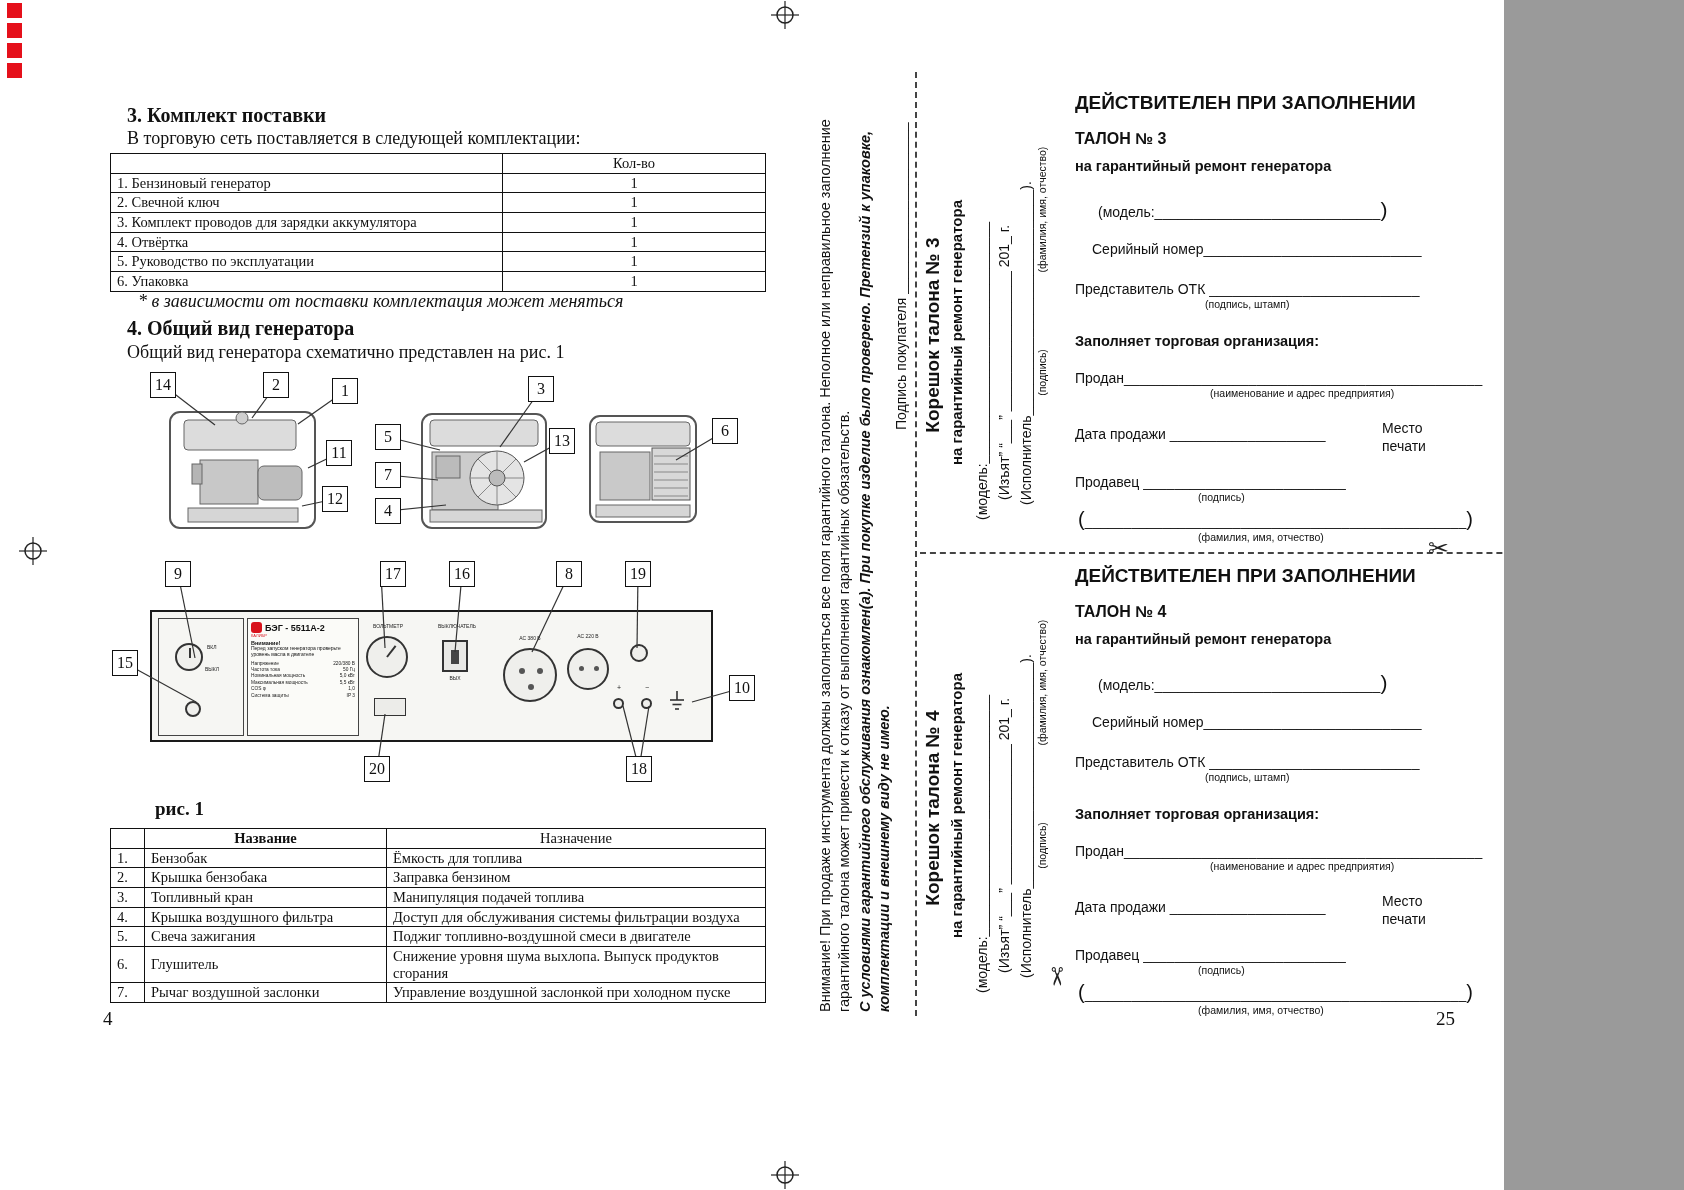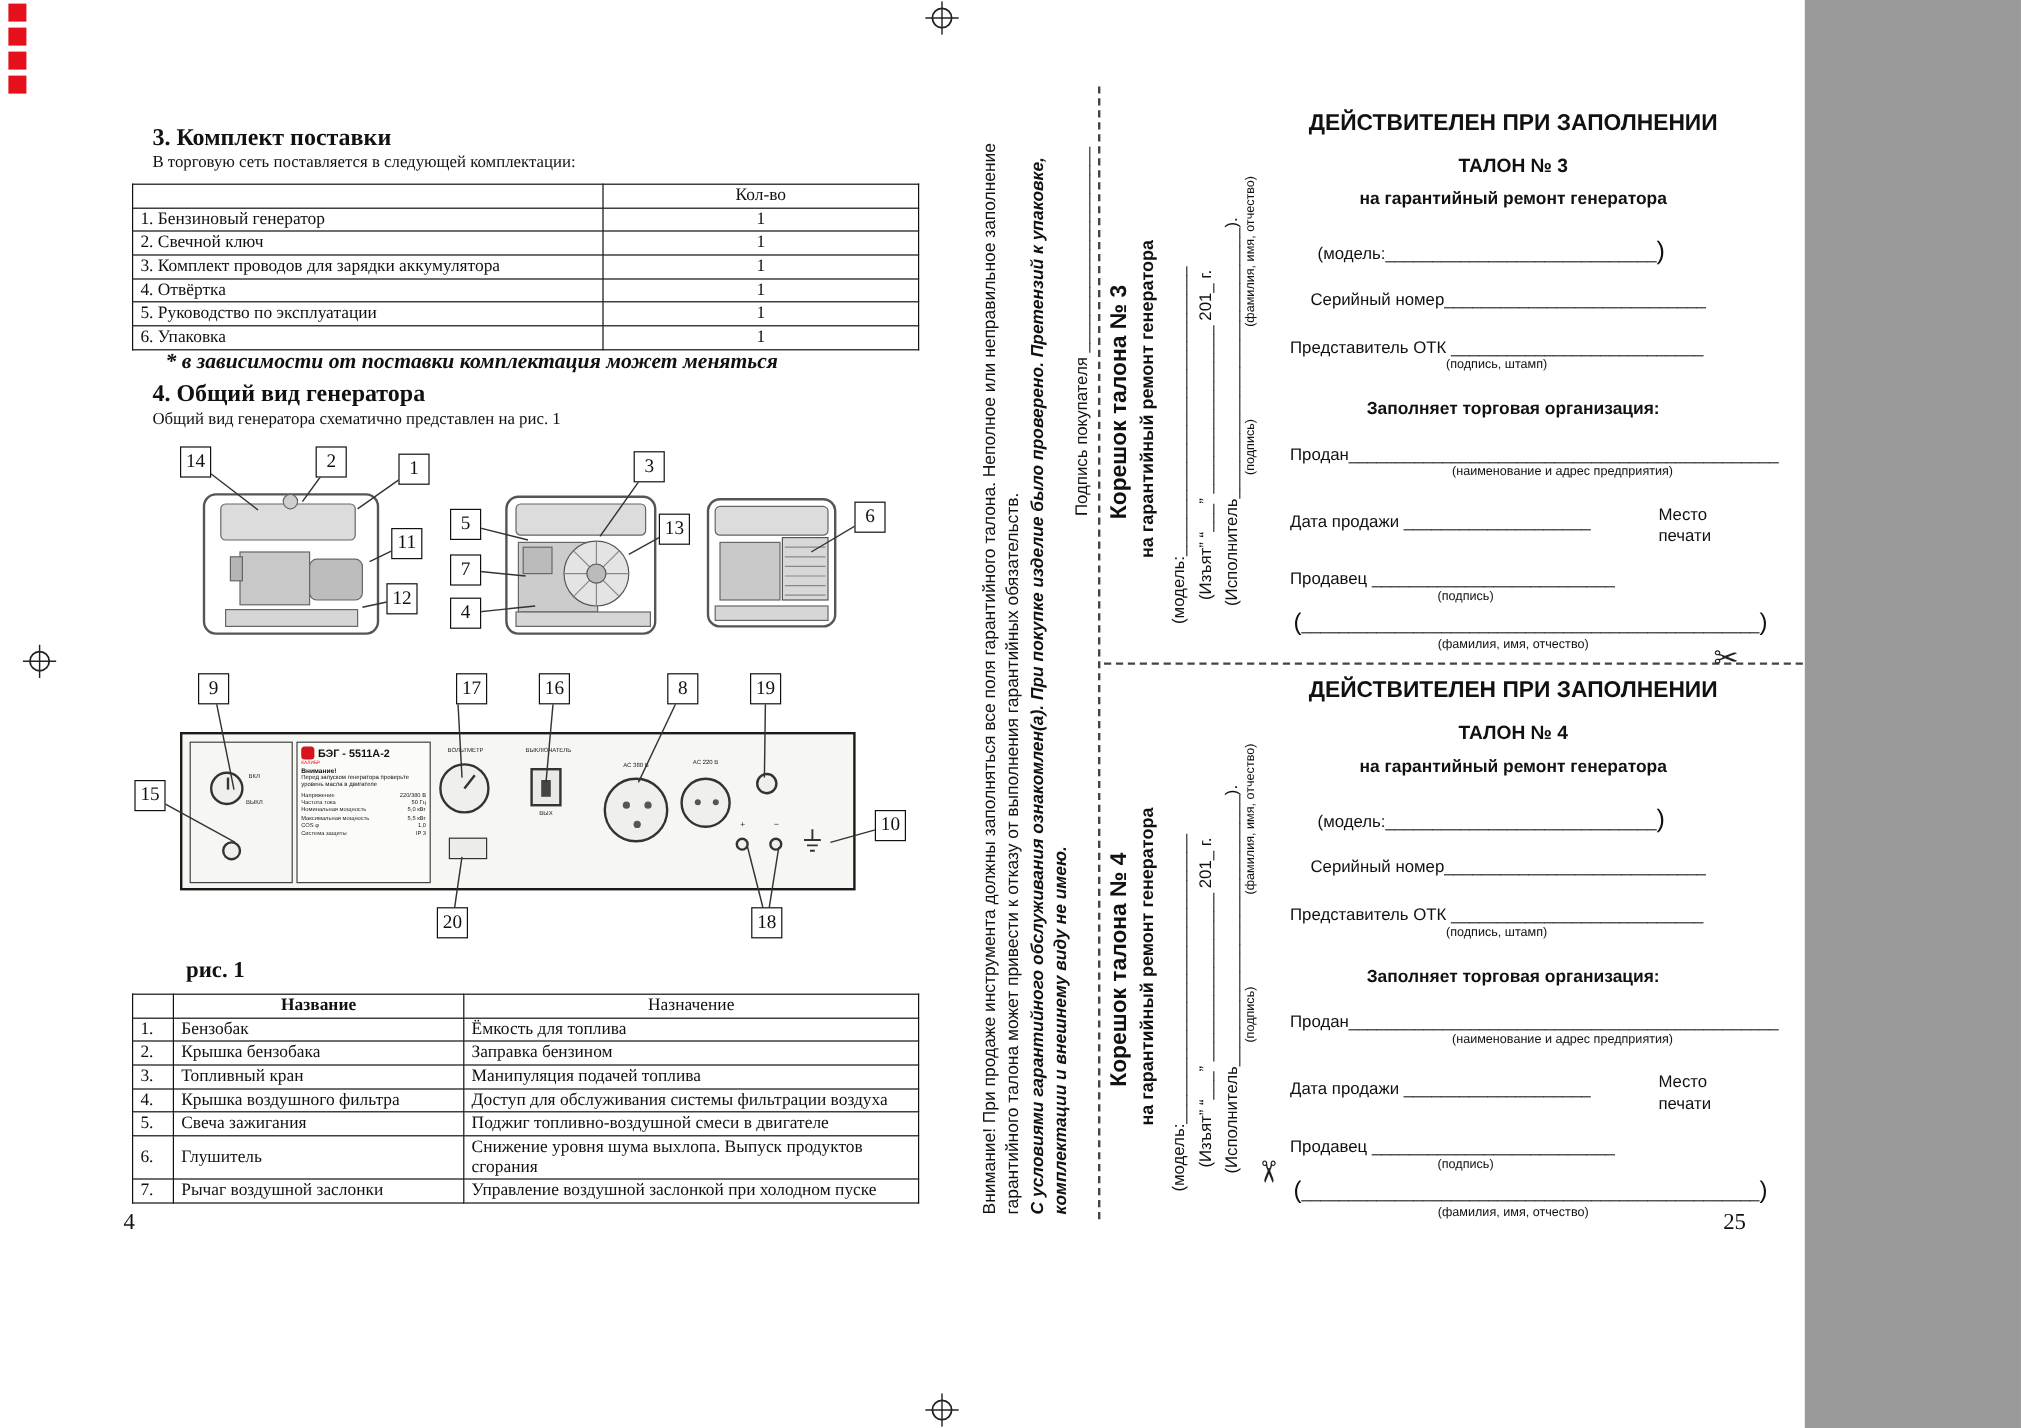--- a/index.html
+++ b/index.html
@@ -1,21 +1,21 @@
 <!DOCTYPE html>
 <html><head>
 <meta charset="utf-8">
 <style>
   *{margin:0;padding:0;box-sizing:border-box}
   html,body{background:#9a9a9a}
   .sheet{position:relative;width:1504px;height:1190px;background:#ffffff;overflow:hidden;
          font-family:"Liberation Serif",serif;color:#111}
   .h1{position:absolute;font-weight:bold;font-size:20px;white-space:nowrap}
-  .bt{position:absolute;font-size:14px;white-space:nowrap}
-  .note{position:absolute;font-size:18px;font-weight:bold;font-style:italic;white-space:nowrap}
+  .bt{position:absolute;font-size:18px;white-space:nowrap}
+  .note{position:absolute;font-size:18px;font-weight:normal;font-style:italic;white-space:nowrap}
   .figcap{position:absolute;font-weight:bold;font-size:19px}
   .pn{position:absolute;font-size:19px}
   .tbl{position:absolute;border-collapse:collapse;font-size:14.5px;background:#fff}
   .tbl td,.tbl th{border:1px solid #111;padding:1px 6px;vertical-align:middle;line-height:1.15}
   .ctr{text-align:center}
   .cl{position:absolute;width:26px;height:26px;border:1.5px solid #111;background:#fff;z-index:3;
       display:flex;align-items:center;justify-content:center;font-size:16px}
   .panel{position:absolute;left:150px;top:610px;width:563px;height:132px;border:2px solid #1a1a1a;
          background:#f6f6f3;z-index:1}
   .panel .sub{position:absolute;border:1px solid #444}
@@ -24,21 +24,21 @@
   .hole{position:absolute;border-radius:50%;background:#555}
   .spec{display:flex;justify-content:space-between;font-size:4.8px;font-family:"Liberation Sans",sans-serif;line-height:1.35;color:#222}
   .diagram{position:absolute;left:100px;top:360px;z-index:2;pointer-events:none}
   .vrot{position:absolute;transform:rotate(-90deg);transform-origin:0 0}
   .vdash{position:absolute;left:915px;top:72px;height:944px;border-left:2px dashed #444}
   .hdash{position:absolute;left:920px;top:552px;width:642px;border-top:2px dashed #444}
   .scissors{position:absolute;font-size:25px;color:#222;z-index:4;font-family:"DejaVu Sans",sans-serif}
   .ln{position:absolute;font-size:14px;white-space:nowrap;font-family:"Liberation Sans",sans-serif}
   .sm{position:absolute;font-size:10.5px;white-space:nowrap;font-family:"Liberation Sans",sans-serif}
   .smc{position:absolute;font-size:10.5px;text-align:center;font-family:"Liberation Sans",sans-serif}
-  .chead{position:absolute;left:1075px;width:372px;text-align:center;font-weight:bold;font-family:"Liberation Sans",sans-serif}
+  .chead{position:absolute;left:1075px;width:372px;font-weight:bold;font-family:"Liberation Sans",sans-serif}
   .reg{position:absolute}
   .colorbar{position:absolute;left:7px;top:3px}
   .colorbar .sq{width:15px;height:15px;background:#e5101b;margin-bottom:5px}
   .stub-title{font-weight:bold;font-size:19px;text-align:center;white-space:nowrap;font-family:"Liberation Sans",sans-serif}
   .stub-sub{font-weight:bold;font-size:15px;text-align:center;white-space:nowrap;font-family:"Liberation Sans",sans-serif}
   .stub-ln{font-size:14px;white-space:nowrap;font-family:"Liberation Sans",sans-serif}
   .stub-sm{font-size:10.5px;text-align:center;white-space:nowrap;font-family:"Liberation Sans",sans-serif}
   .vnotice{font-size:14.5px;line-height:1.32;font-family:"Liberation Sans",sans-serif}
   .vnotice.b{font-weight:bold;font-style:italic}
 </style>

